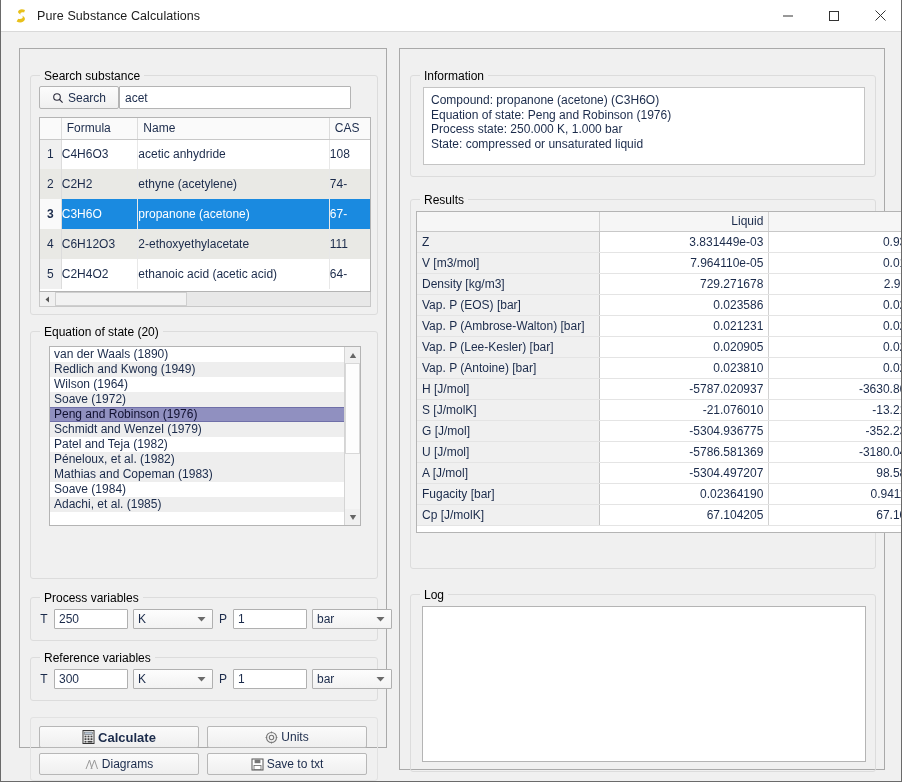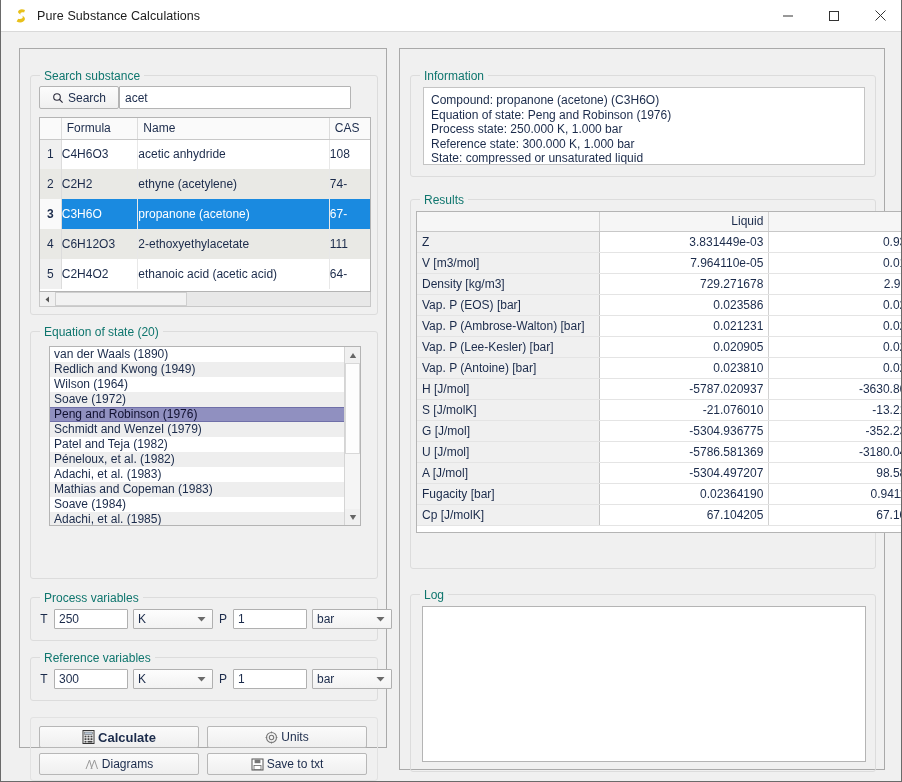--- a/index.html
+++ b/index.html
@@ -57,21 +57,21 @@
     border: 1px solid #dcdcdc;
     border-radius: 3px;
     background: transparent;
   }
   .gb-label {
     position: absolute;
     top: -7px; left: 9px;
     background: #f0f0f0;
     padding: 0 4px;
     font-size: 12px;
-    color: #0f766e;
+    color: #000000;
     white-space: nowrap;
   }
   
   #gb-search { left: 10px; top: 26px; width: 348px; height: 240px; }
   #search-row { position: absolute; left: 8px; top: 10px; display: flex; }
   #search-btn {
     width: 80px; height: 23px;
     background: linear-gradient(#fcfcfc,#f0f0f0);
     border: 1px solid #b4b4b4; border-radius: 2px;
     display: flex; align-items: center; justify-content: center; gap: 4px;
@@ -381,21 +381,20 @@
       <div id="eos-list-wrap">
         <div id="eos-list">
             <div class="eos-item">van der Waals (1890)</div>
             <div class="eos-item alt">Redlich and Kwong (1949)</div>
             <div class="eos-item">Wilson (1964)</div>
             <div class="eos-item alt">Soave (1972)</div>
             <div class="eos-item sel">Peng and Robinson (1976)</div>
             <div class="eos-item alt">Schmidt and Wenzel (1979)</div>
             <div class="eos-item">Patel and Teja (1982)</div>
             <div class="eos-item alt">Péneloux, et al. (1982)</div>
-            <div class="eos-item">Adachi, et al. (1983)</div>
             <div class="eos-item alt">Mathias and Copeman (1983)</div>
             <div class="eos-item">Soave (1984)</div>
             <div class="eos-item alt">Adachi, et al. (1985)</div>
           </div>
         <div id="eos-vscroll">
           <div class="vsb-arrow">
             <svg width="8" height="7" viewBox="0 0 8 7">
                 <path d="M4 1 L7.2 6 L0.8 6 Z" fill="#666"></path>
               </svg>
           </div>
@@ -515,21 +514,20 @@
   </div>
 
   <div id="right-panel" class="panel">
 
     <div id="gb-info" class="groupbox">
       <span class="gb-label">Information</span>
       <div id="info-box">
           <div class="info-line">Compound: propanone (acetone) (C3H6O)</div>
           <div class="info-line">Equation of state: Peng and Robinson (1976)</div>
           <div class="info-line">Process state: 250.000 K, 1.000 bar</div>
-          <div class="info-line">Reference state: 300.000 K, 1.000 bar</div>
           <div class="info-line">State: compressed or unsaturated liquid</div>
         </div>
     </div>
 
     <div id="gb-res" class="groupbox">
       <span class="gb-label">Results</span>
       <div id="res-wrap">
         <div id="res-inner">
           <table id="res-table">
             <colgroup>

